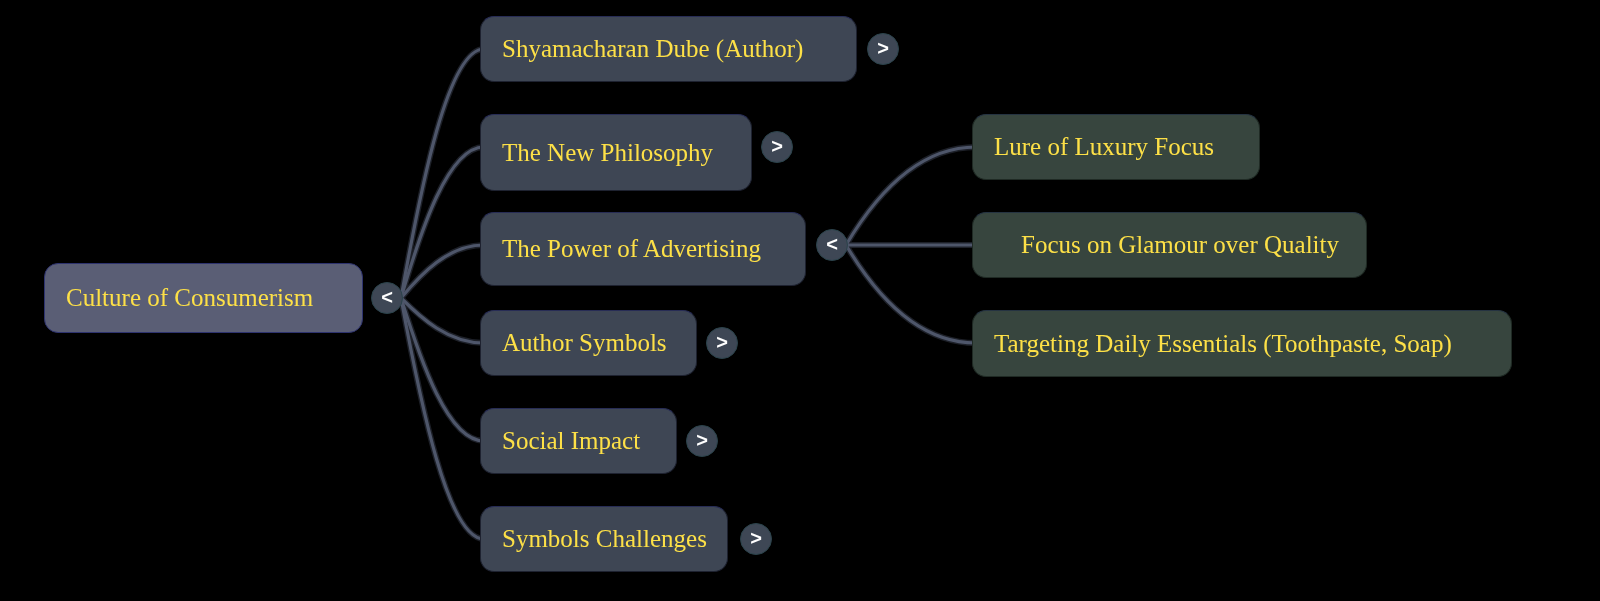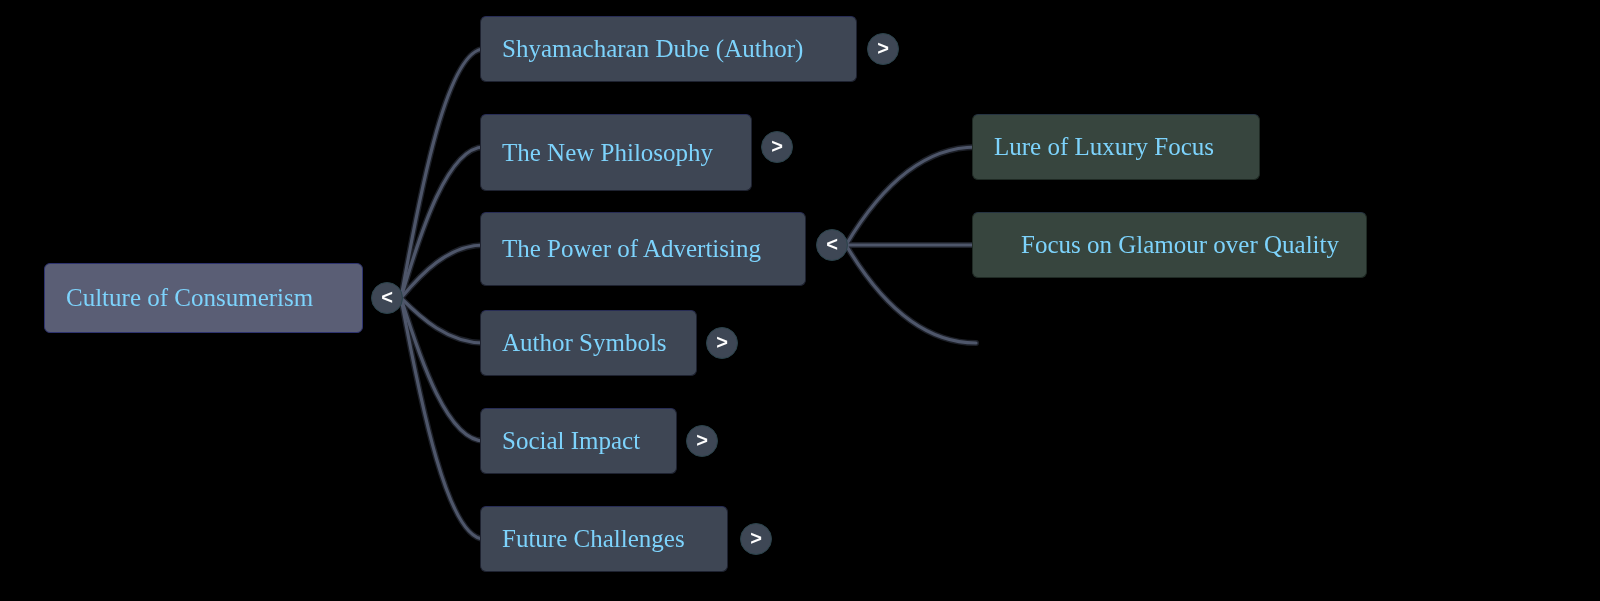--- a/index.html
+++ b/index.html
@@ -18,23 +18,23 @@
   }
   .edge-under { fill: none; stroke: #1d2028; stroke-width: 6; stroke-linecap: round; }
   .edge-over  { fill: none; stroke: #4e566a; stroke-width: 3.2; stroke-linecap: round; }
 
   .node {
     position: absolute;
     box-sizing: border-box;
     display: flex;
     align-items: center;
     padding: 0 21px;
-    border-radius: 6px;
+    border-radius: 14px;
     font-size: 25px;
-    color: #7dd3fc;
+    color: #fde047;
     white-space: nowrap;
     cursor: default;
   }
   .node-root {
     background: #5a5e75;
     border: 1px solid #2e336f;
   }
   .node-branch {
     background: #3e4654;
     border: 1px solid #1e2230;
@@ -130,28 +130,31 @@
   </div>
 
   <div class="node node-branch" style="left:480px; top:408px; width:197px; height:66px;font-family:Liberation Serif, serif;">
     <span>Social Impact</span>
   </div>
   <div class="toggle" style="left:686px; top:425px;">
     <span>&gt;</span>
   </div>
 
   <div class="node node-branch" style="left:480px; top:506px; width:248px; height:66px;">
-    <span>Future Challenges</span>
+    <span>Symbols Challenges</span>
   </div>
   <div class="toggle" style="left:740px; top:523px;">
     <span>&gt;</span>
   </div>
 
   <div class="node node-leaf" style="left:972px; top:114px; width:288px; height:66px;">
     <span>Lure of Luxury Focus</span>
   </div>
 
   <div class="node node-leaf" style="left:972px; top:212px; width:395px; height:66px;padding-left:48px;">
     <span>Focus on Glamour over Quality</span>
   </div>
 
+  <div class="node node-leaf" style="left:972px; top:310px; width:540px; height:67px;">
+    <span>Targeting Daily Essentials (Toothpaste, Soap)</span>
+  </div>
 
 </div>
 
 </body></html>

